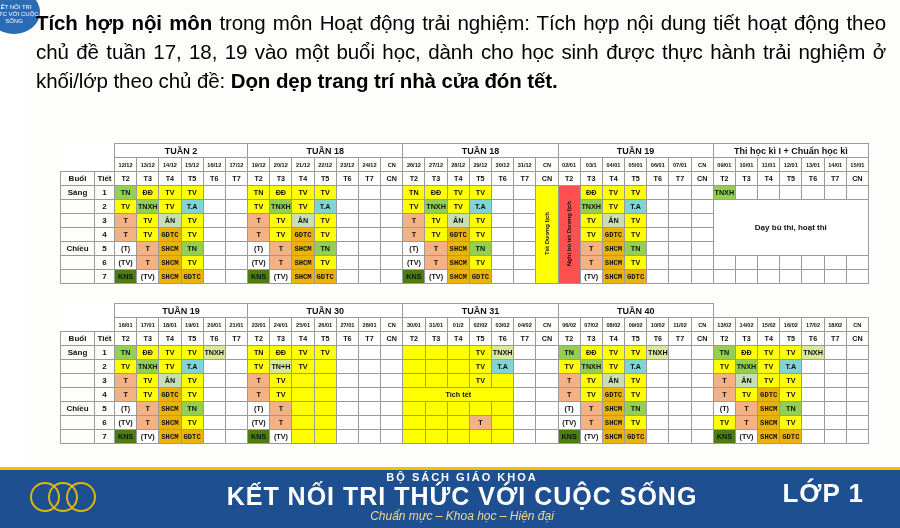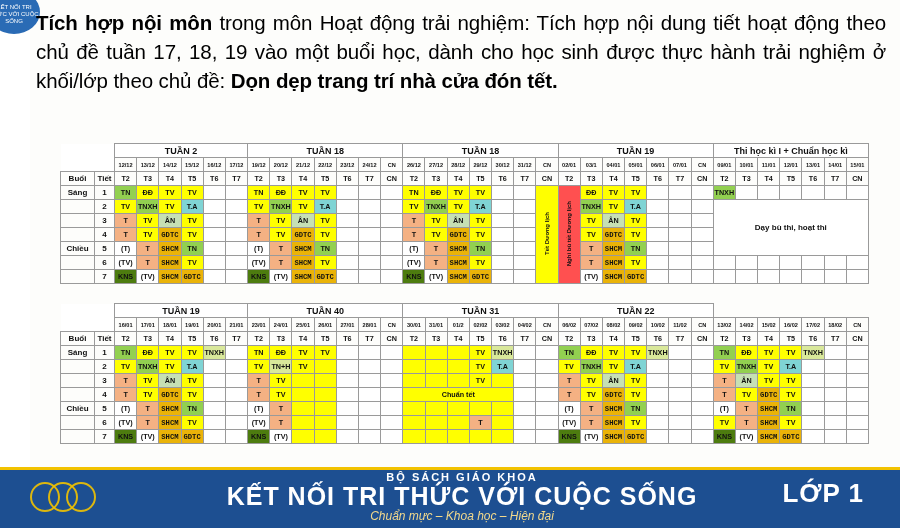--- a/index.html
+++ b/index.html
@@ -583,23 +583,23 @@
           <col style="width: 22.1765px;">
           <col style="width: 22.1765px;">
           <col style="width: 22.1765px;">
           <col style="width: 22.1765px;">
           <col style="width: 22.1765px;">
         </colgroup>
       <thead>
         <tr id="wk2">
             <td colspan="2" class="c-white" style="border: none;"></td>
             <td colspan="6" class="hdr-week">TUẦN 19</td>
+            <td colspan="7" class="hdr-week">TUẦN 30</td>
+            <td colspan="7" class="hdr-week">TUẦN 31</td>
             <td colspan="7" class="hdr-week">TUẦN 40</td>
-            <td colspan="7" class="hdr-week">TUẦN 31</td>
-            <td colspan="7" class="hdr-week">TUẦN 22</td>
           </tr>
         <tr id="dt2">
             <td colspan="2" class="c-white" style="border: none;"></td>
             <td class="hdr-date">16/01</td>
             <td class="hdr-date">17/01</td>
             <td class="hdr-date">18/01</td>
             <td class="hdr-date">19/01</td>
             <td class="hdr-date">20/01</td>
             <td class="hdr-date">21/01</td>
             <td class="hdr-date">23/01</td>
@@ -794,21 +794,21 @@
             <td class="c-yellow">TV</td>
             <td class="c-white"></td>
             <td class="c-white"></td>
             <td class="c-orange">T</td>
             <td class="c-yellow">TV</td>
             <td class="c-yellow"></td>
             <td class="c-yellow"></td>
             <td class="c-white"></td>
             <td class="c-white"></td>
             <td class="c-white"></td>
-            <td class="c-yellow" colspan="5">Chuẩn tết</td>
+            <td class="c-yellow" colspan="5">Tích tết</td>
             <td class="c-white"></td>
             <td class="c-white"></td>
             <td class="c-orange">T</td>
             <td class="c-yellow">TV</td>
             <td class="c-gray">GDTC</td>
             <td class="c-yellow">TV</td>
             <td class="c-white"></td>
             <td class="c-white"></td>
             <td class="c-white"></td>
             <td class="c-orange">T</td>

